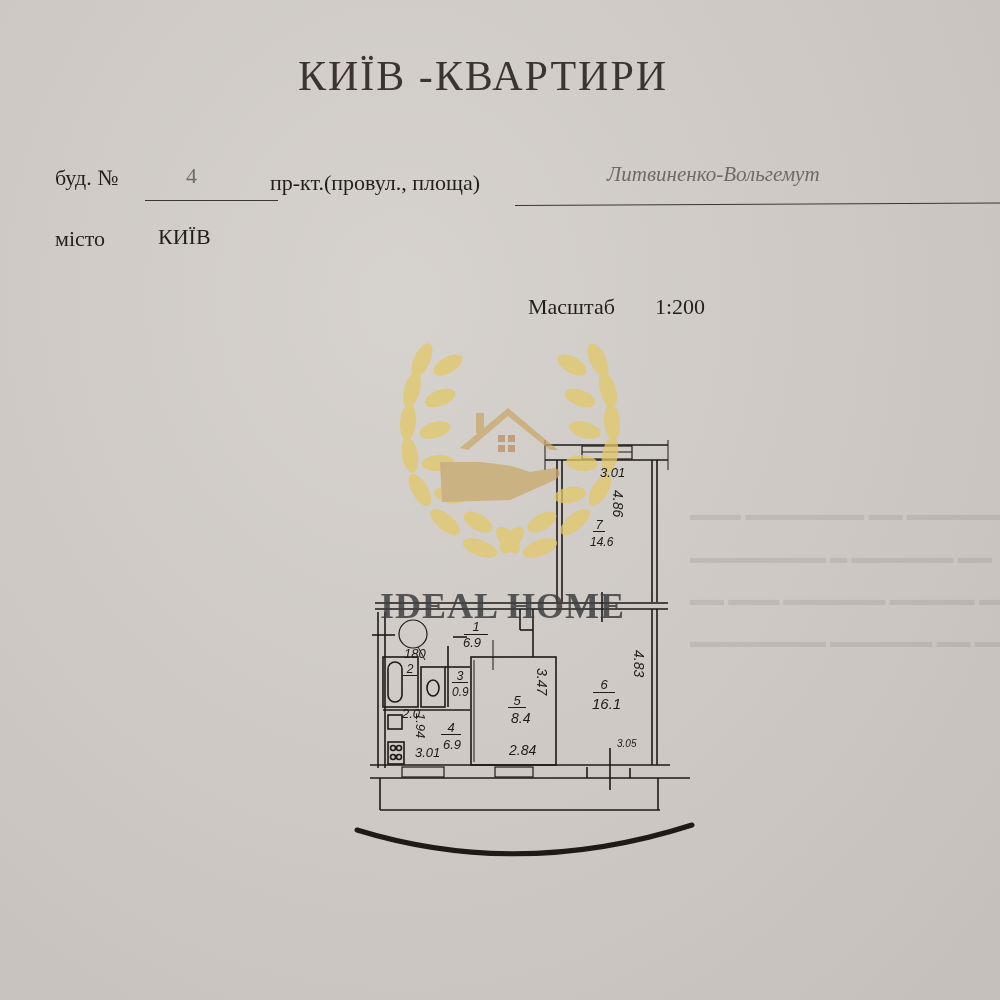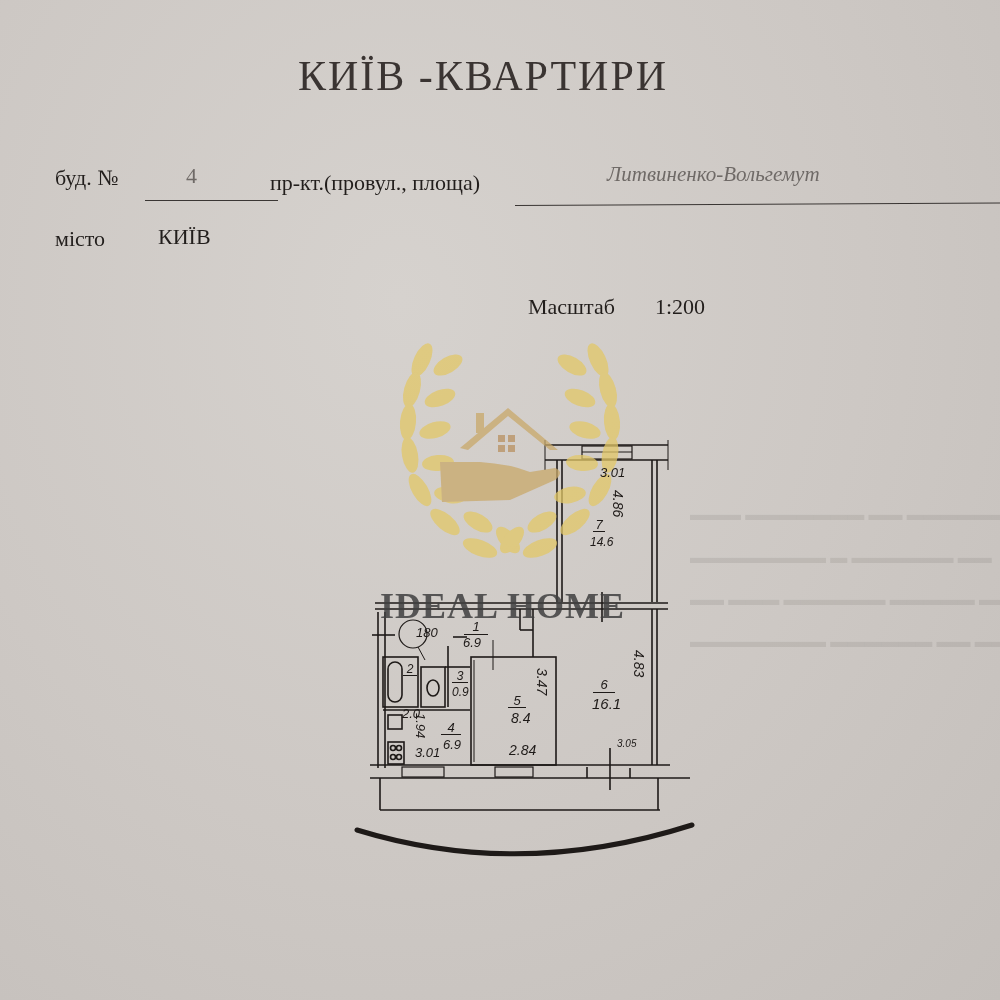--- a/index.html
+++ b/index.html
@@ -159,21 +159,21 @@
     <rect x="138" y="105" width="7" height="7" fill="#b89060"></rect>
     <rect x="148" y="105" width="7" height="7" fill="#b89060"></rect>
 
     <path d="M80 122 L120 122 Q150 124 170 132 L195 128 Q205 132 195 140 L150 160 L82 162 Z" fill="#c9a86a"></path>
   </g>
 </svg>
 
 <div class="abs" style="left:380px;top:585px;font-size:36px;font-weight:bold;color:#404040;opacity:0.85;letter-spacing:1px;font-family:'Liberation Serif',serif;white-space:nowrap;">IDEAL HOME</div>
 
 <div style="font-family:'Liberation Sans','DejaVu Sans',sans-serif;font-style:italic;color:#1e1a18;">
-  <div class="abs" style="left:404px;top:625px;font-size:13px;margin-left:12px;">180</div>
+  <div class="abs" style="left:404px;top:646px;font-size:13px;">180</div>
 
   <div class="abs" style="left:593px;top:518px;font-size:13px;border-bottom:1px solid #1e1a18;width:12px;text-align:center;line-height:13px;">7</div>
   <div class="abs" style="left:590px;top:535px;font-size:12px;">14.6</div>
   <div class="abs" style="left:600px;top:465px;font-size:13px;">3.01</div>
   <div class="abs" style="left:626px;top:490px;font-size:14px;transform:rotate(90deg);transform-origin:left top;">4.86</div>
 
   <div class="abs" style="left:464px;top:620px;font-size:13px;border-bottom:1px solid #1e1a18;width:24px;text-align:center;line-height:14px;">1</div>
   <div class="abs" style="left:463px;top:635px;font-size:13px;">6.9</div>
 
   <div class="abs" style="left:403px;top:663px;font-size:12px;border-bottom:1px solid #1e1a18;width:14px;text-align:center;line-height:12px;">2</div>

